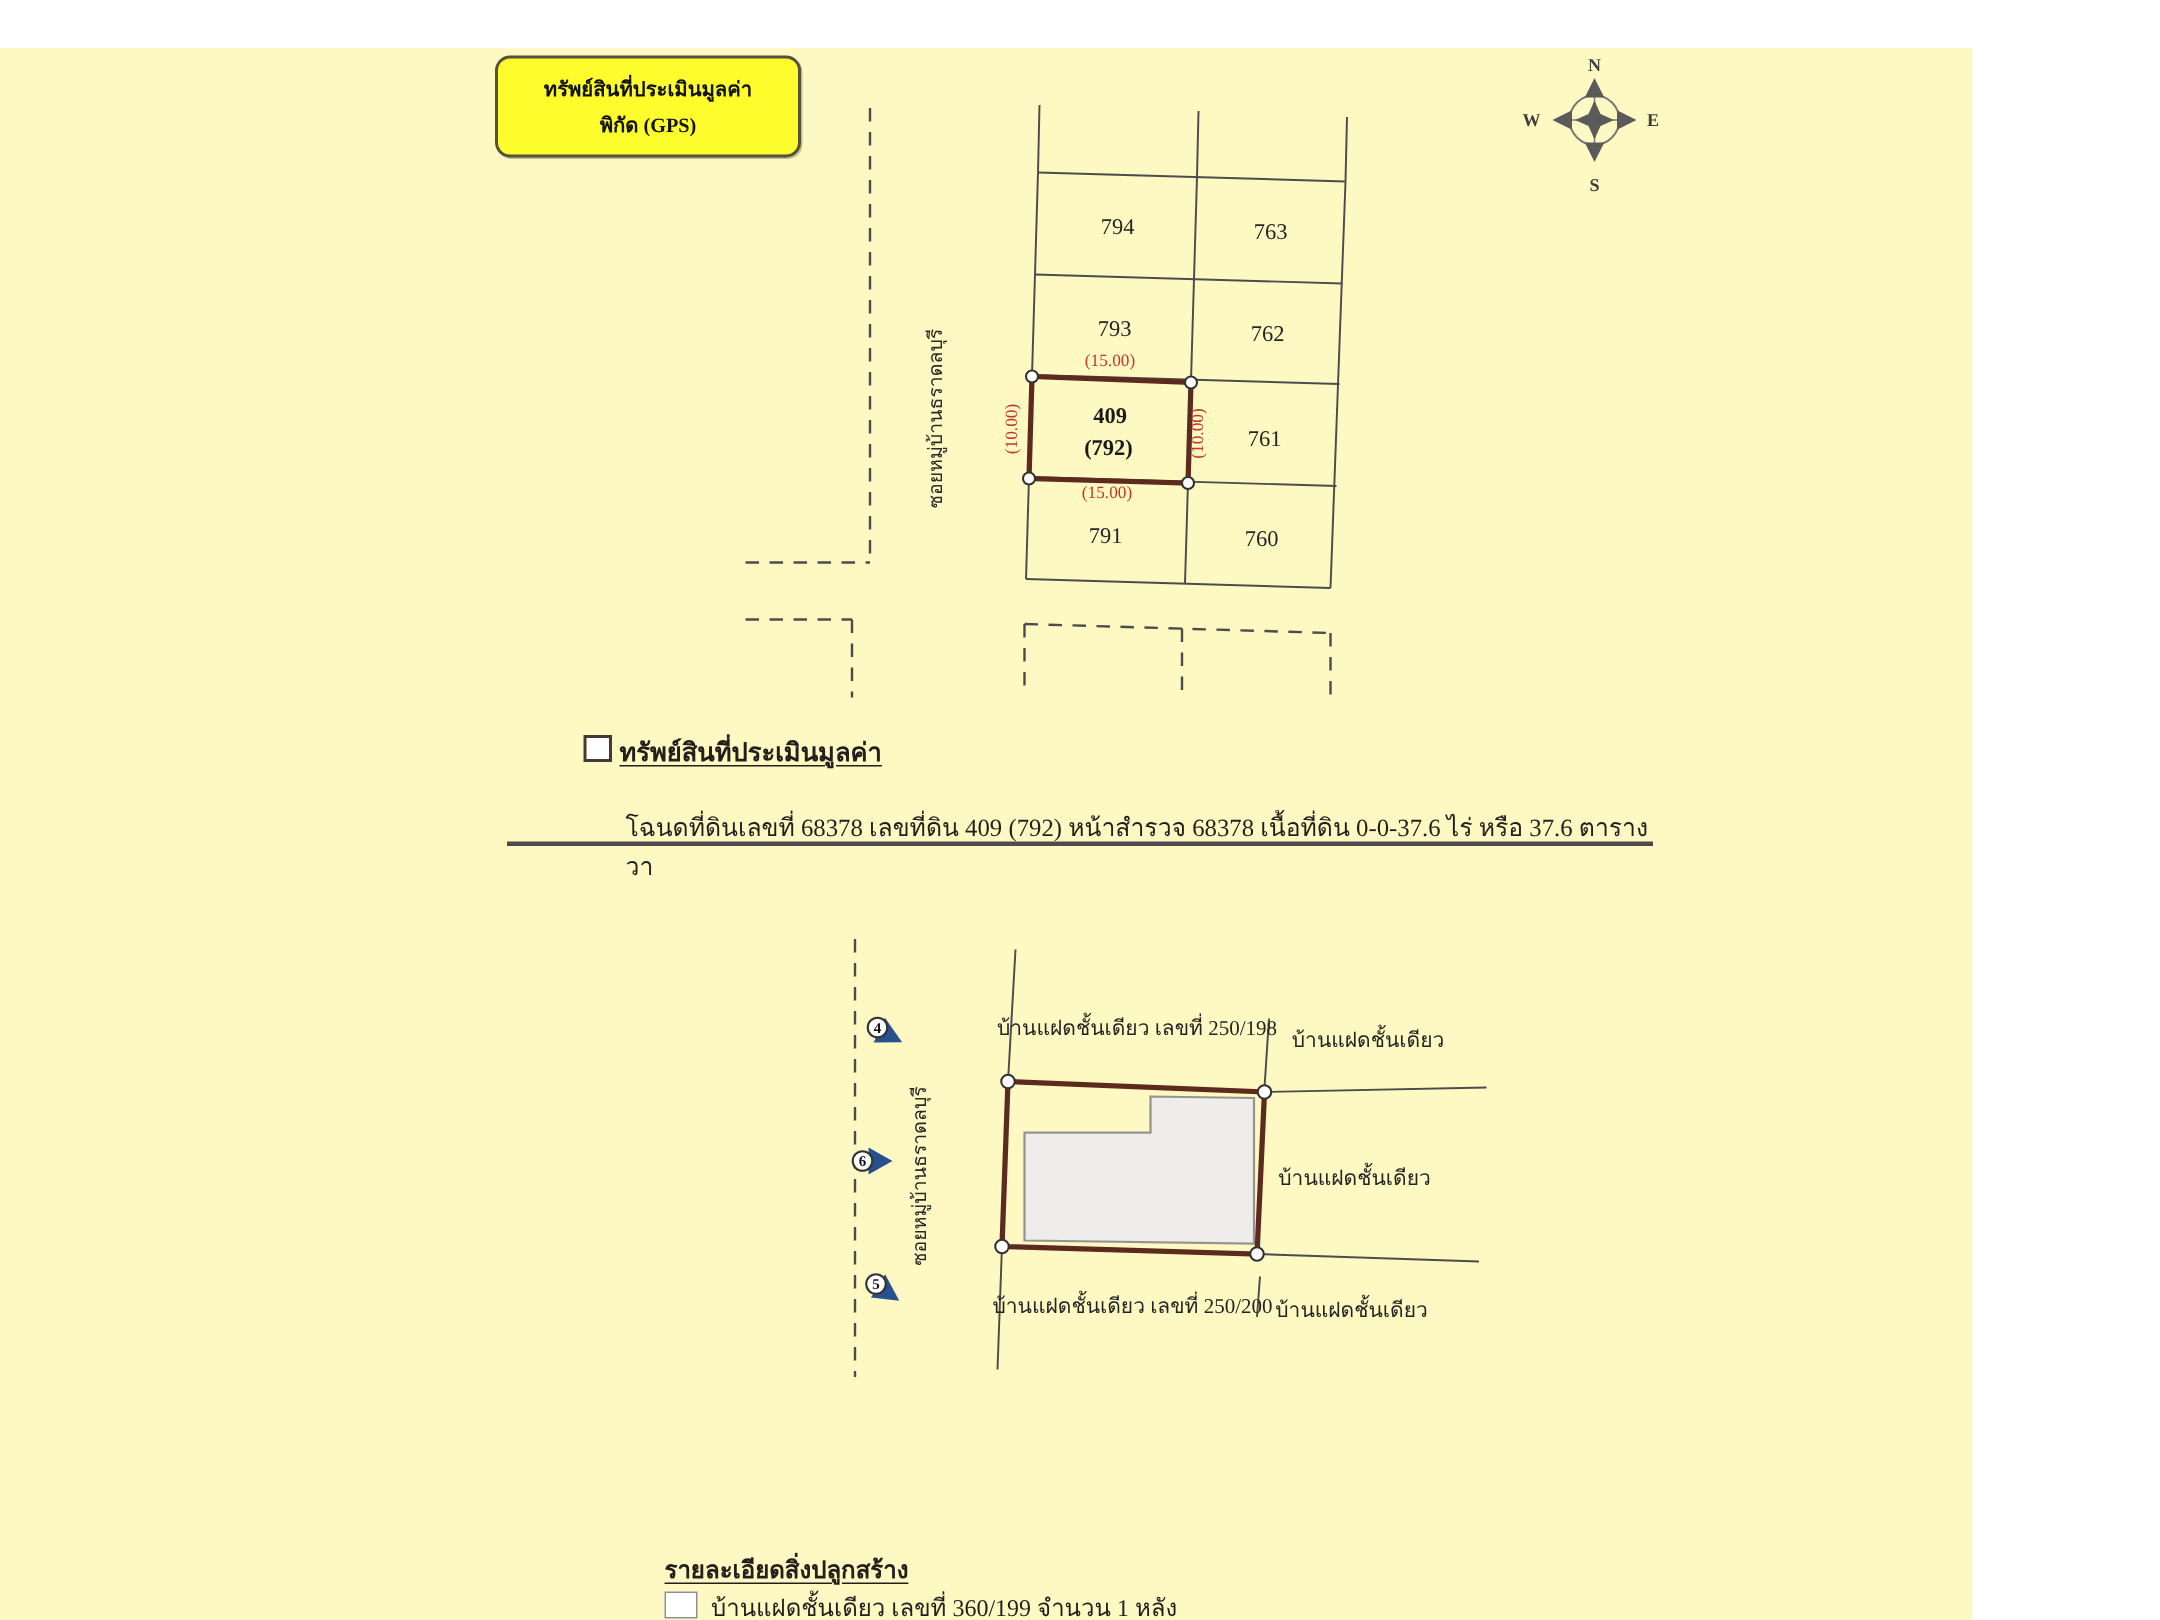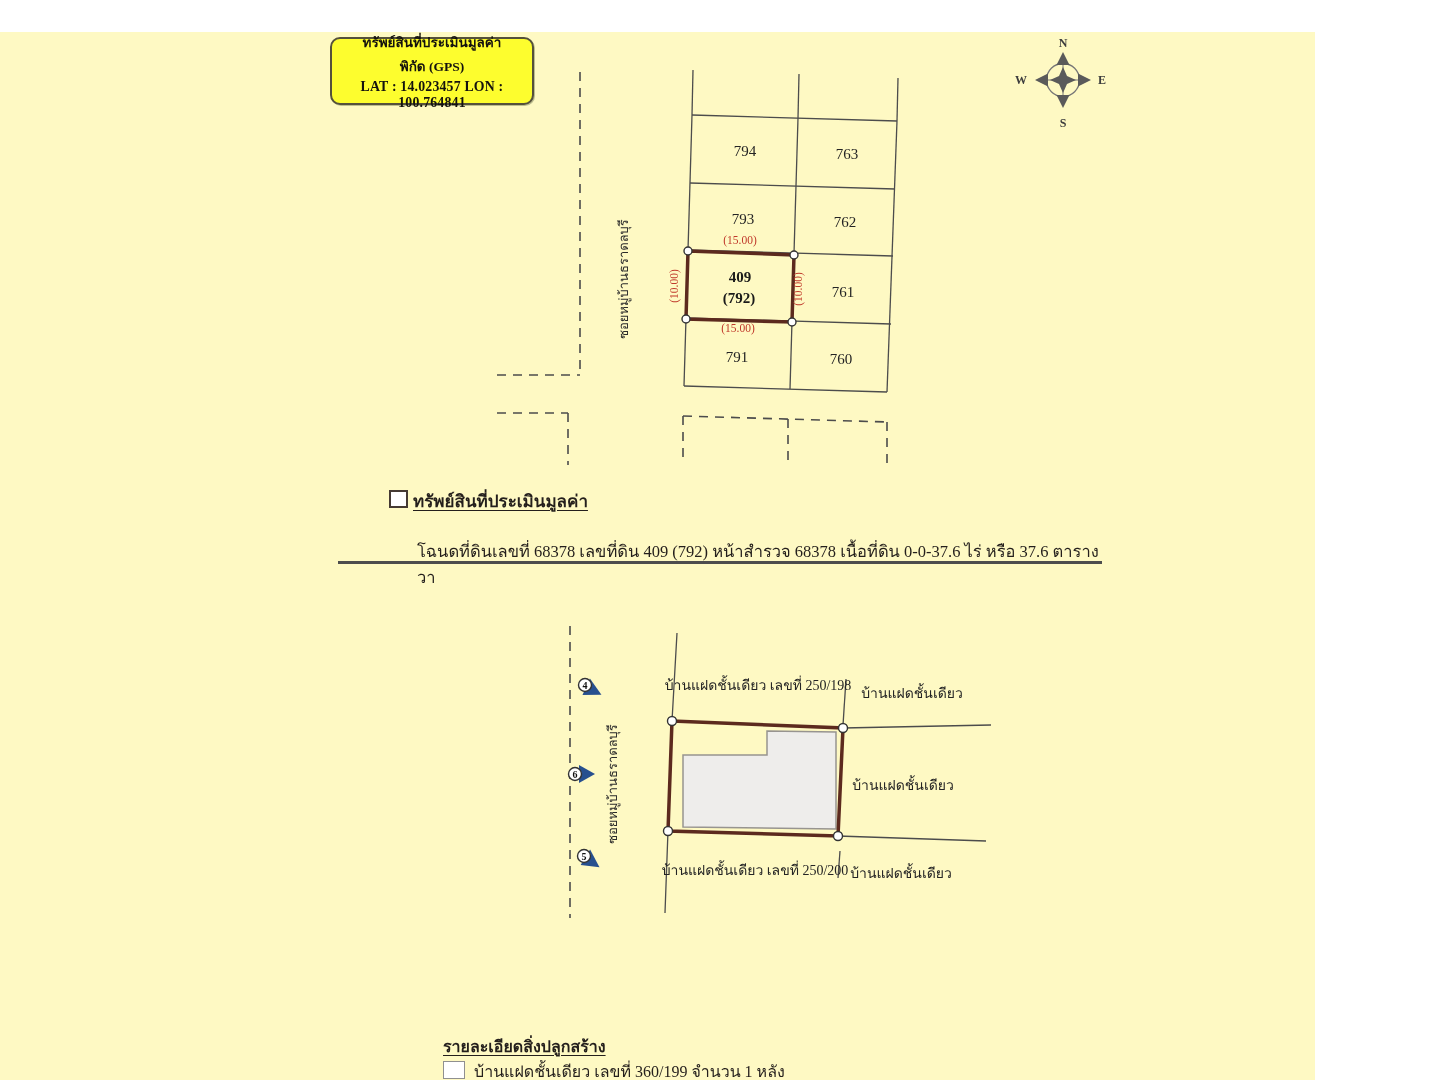--- a/index.html
+++ b/index.html
@@ -51,21 +51,20 @@
   svg .compass-letter{font-size:12px;fill:#3d3d3d;text-anchor:middle;font-weight:bold;}
 </style>
 </head>
 <body>
 
 <div class="page">
 
   <div class="abs gps-box">
     <div class="l1">ทรัพย์สินที่ประเมินมูลค่า</div>
     <div class="l2">พิกัด (GPS)</div>
-    <div class="l3">LAT : 14.023457  LON : 100.764841</div>
   </div>
 
   <svg class="abs" style="left:0;top:0" width="1440" height="1080" viewBox="0 0 1440 1080">
 
     <g>
       <circle cx="1063" cy="48" r="16.5" fill="none" stroke="#777" stroke-width="1.3"></circle>
       <line x1="1063" y1="24" x2="1063" y2="72" stroke="#777" stroke-width="1"></line>
       <line x1="1039" y1="48" x2="1087" y2="48" stroke="#777" stroke-width="1"></line>
       <polygon points="1063,20 1056.5,33 1069.5,33" fill="#5a5a5a"></polygon>
       <polygon points="1063,76 1056.5,63 1069.5,63" fill="#5a5a5a"></polygon>

